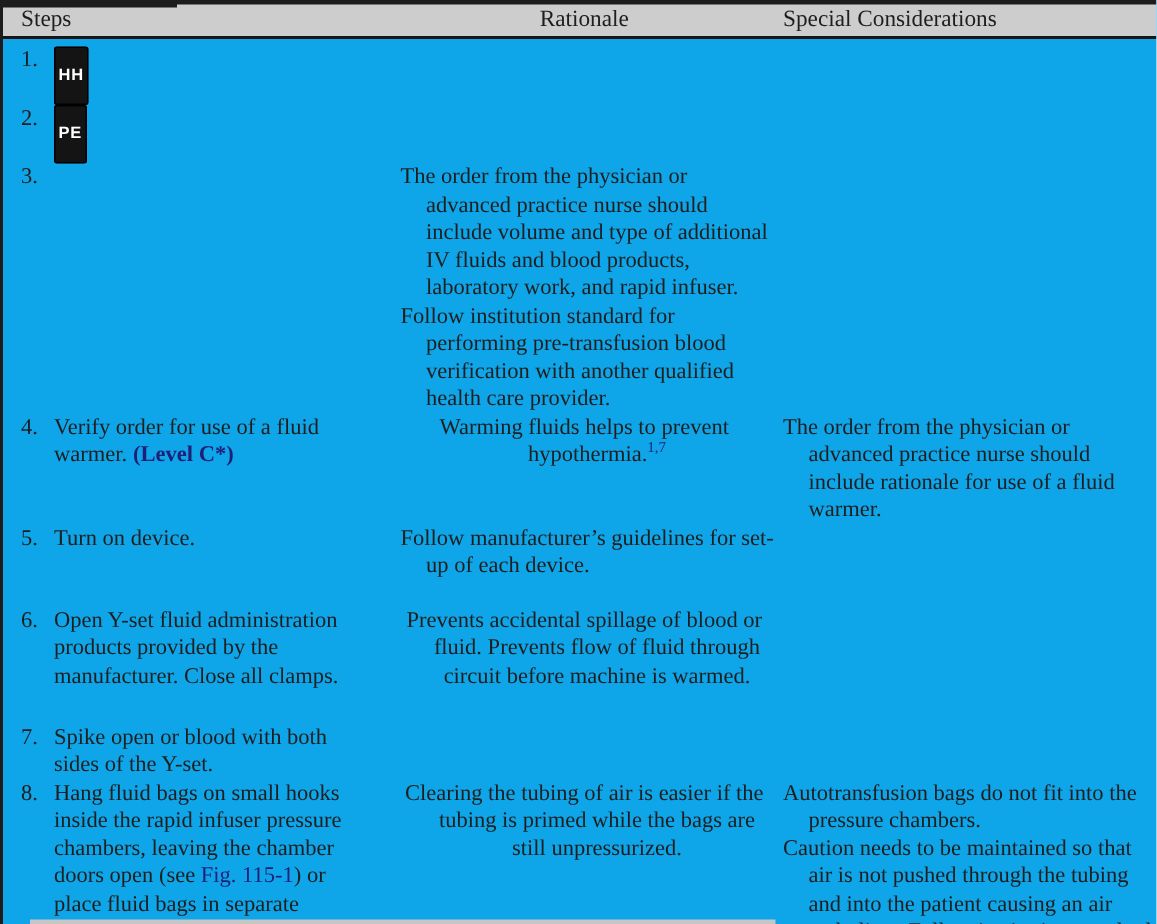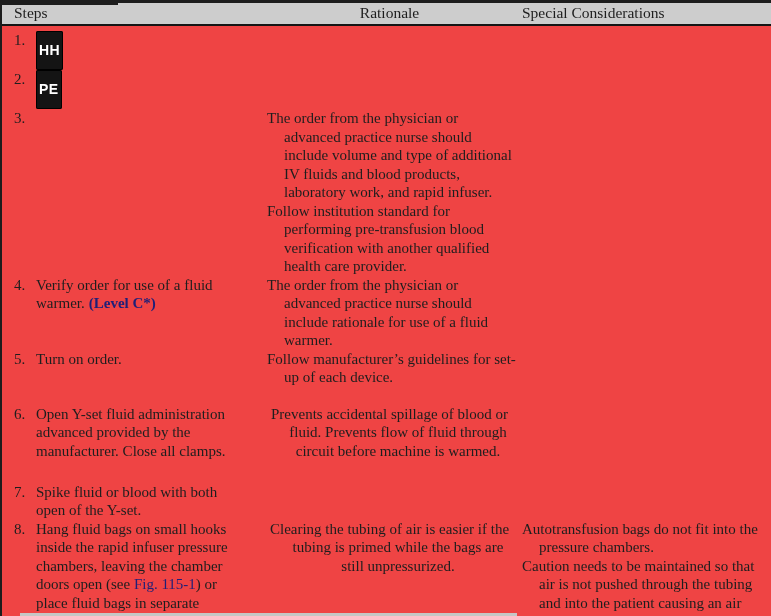--- a/index.html
+++ b/index.html
@@ -4,21 +4,21 @@
 <style>
   :root{
     --accent:#1f1f78;
     --header-bg:#cdcdcd;
     --ink:#1e1e1e;
   }
   html,body{margin:0;padding:0;background:#fff;}
   .page{
     position:relative;
     width:771px;height:616px;
-    background:#ef4444;
+    background:#0ea5e9;
     font-family:"Liberation Serif","DejaVu Serif",serif;
     font-size:15px;line-height:18.5px;color:var(--ink);
     box-sizing:border-box;
     border-left:2px solid #1c1c1c;
     overflow:hidden;
   }
   .corner-tab{
     position:absolute;top:0;left:0;width:116px;height:5px;background:#1c1c1c;
   }
   .thead{
@@ -52,21 +52,21 @@
     text-indent:-17px;
     max-width:236px;
   }
   .col-considerations .hang{max-width:251px;}
   .icon-box{
     display:inline-block;
     background:#141414;
     color:#fff;
     font-family:"Liberation Sans","DejaVu Sans",sans-serif;
     font-weight:bold;
-    font-size:14px;
+    font-size:11px;
     line-height:11px;
     padding:14px 3px;
     border-radius:2px;
     letter-spacing:0.5px;
     vertical-align:baseline;
     box-shadow:inset 0 0 0 1px #000;
     text-align:right;
   }
   .level{color:var(--accent);font-weight:bold;margin-left:4px;text-align:right;}
   .fig-ref{color:var(--accent);cursor:pointer;}
@@ -129,55 +129,58 @@
       </div>
     </div>
 
     <div class="row row-4">
       <div class="col-steps">
         <div class="stepline">
           <span class="num">4.</span>
           <span class="step-body"><span>Verify order for use of a fluid warmer.</span><span class="level">(Level C*)</span></span>
         </div>
       </div>
+      <div class="col-rationale">
+        <p class="hang"><span>Warming fluids helps to prevent hypothermia.</span><span class="sup-ref">1,7</span></p>
+      </div>
       <div class="col-considerations">
         <p class="hang">The order from the physician or advanced practice nurse should include rationale for use of a fluid warmer.</p>
       </div>
     </div>
 
     <div class="row row-5">
       <div class="col-steps">
         <div class="stepline">
           <span class="num">5.</span>
-          <span class="step-body">Turn on order.</span>
+          <span class="step-body">Turn on device.</span>
         </div>
       </div>
       <div class="col-considerations">
         <p class="hang">Follow manufacturer’s guidelines for set-up of each device.</p>
       </div>
     </div>
 
     <div class="row row-6">
       <div class="col-steps">
         <div class="stepline">
           <span class="num">6.</span>
-          <span class="step-body">Open Y-set fluid administration advanced provided by the manufacturer. Close all clamps.</span>
+          <span class="step-body">Open Y-set fluid administration products provided by the manufacturer. Close all clamps.</span>
         </div>
       </div>
       <div class="col-rationale">
         <p class="hang">Prevents accidental spillage of blood or fluid. Prevents flow of fluid through circuit before machine is warmed.</p>
       </div>
       <div class="col-considerations"></div>
     </div>
 
     <div class="row row-7">
       <div class="col-steps">
         <div class="stepline">
           <span class="num">7.</span>
-          <span class="step-body">Spike fluid or blood with both open of the Y-set.</span>
+          <span class="step-body">Spike open or blood with both sides of the Y-set.</span>
         </div>
       </div>
       <div class="col-considerations"></div>
     </div>
 
     <div class="row row-8">
       <div class="col-steps">
         <div class="stepline">
           <span class="num">8.</span>
           <span class="step-body"><span>Hang fluid bags on small hooks inside the rapid infuser pressure chambers, leaving the chamber doors open (see </span><span class="fig-ref">Fig. 115-1</span><span>) or place fluid bags in separate pressure infusor bags.</span></span>

